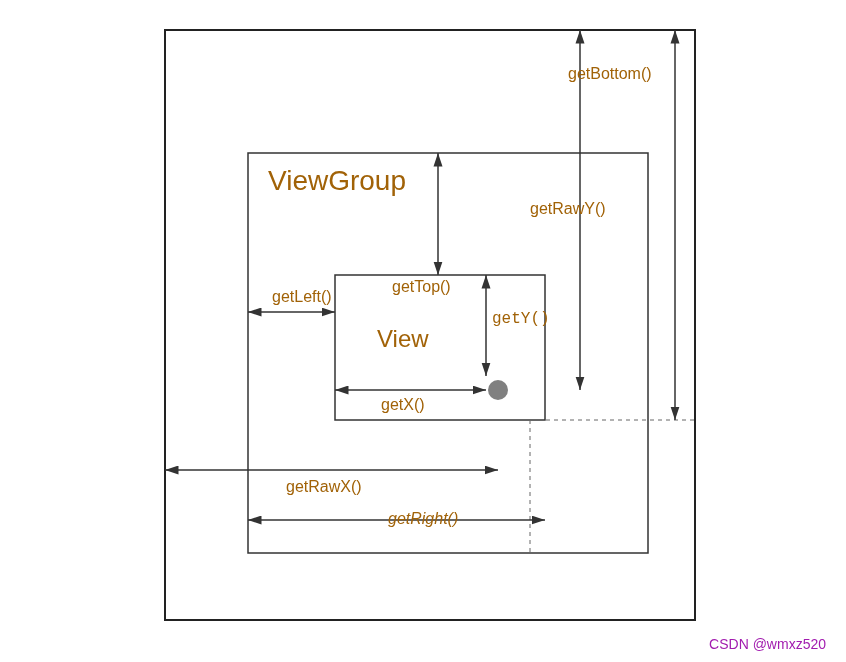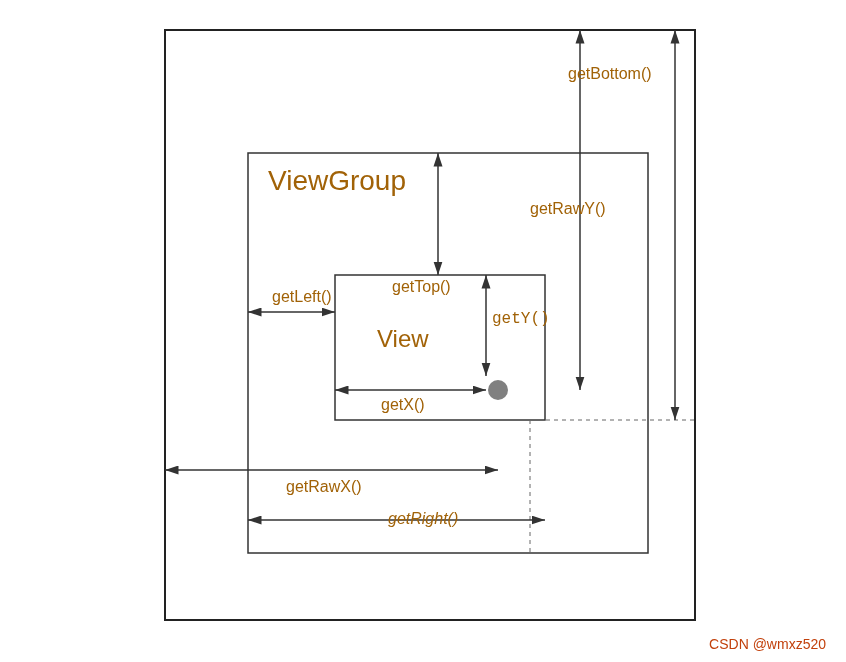--- a/index.html
+++ b/index.html
@@ -15,21 +15,21 @@
       font-size: 16px;
       color: #a16207;
       white-space: nowrap;
     }
     .title-large { font-size: 24px; }
     .title-xl { font-size: 28px; text-align: center; }
     .watermark {
       position: absolute;
       right: 20px;
       bottom: 10px;
-      color: #c2410c;
+      color: #a21caf;
       font-size: 14px;
     }
   </style>
 </head>
 <body>
 
 <svg width="846" height="662" style="position:absolute;left:0;top:0;">
   <defs>
     <marker id="arrow-end" markerWidth="10" markerHeight="10" refX="9" refY="3" orient="auto">
       <path d="M0,0 L0,6 L9,3 z" fill="#333"></path>

